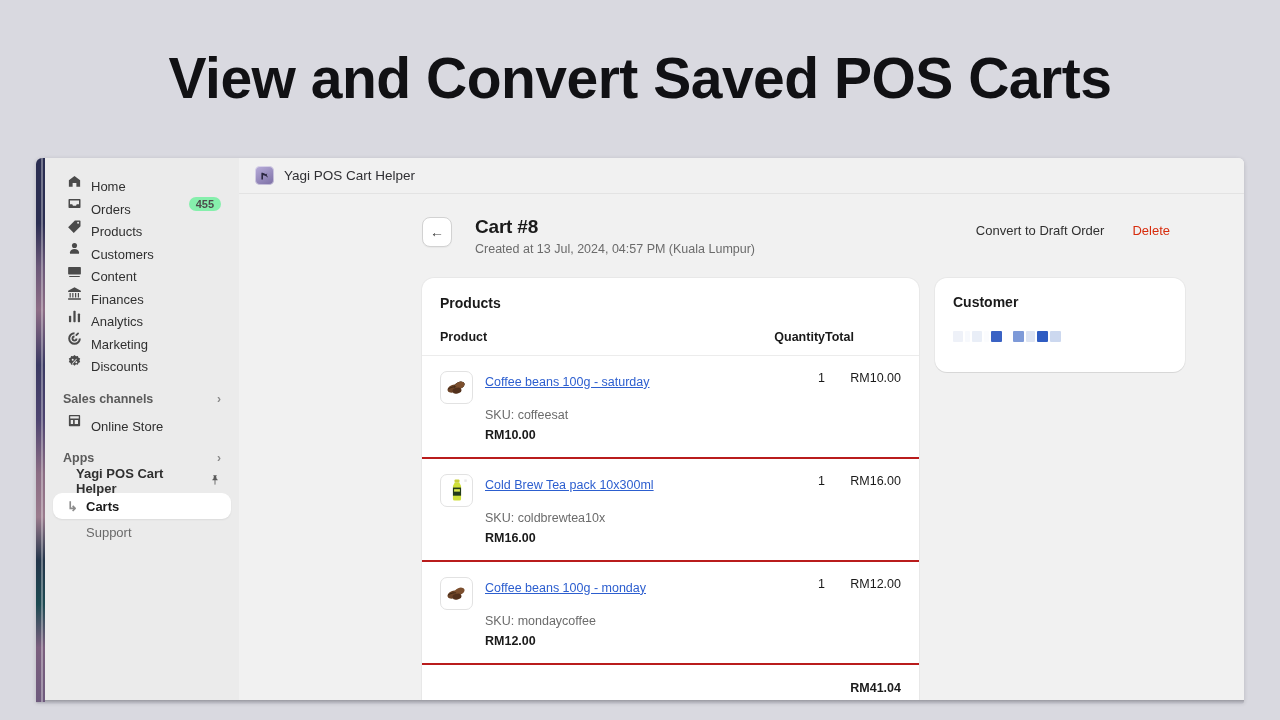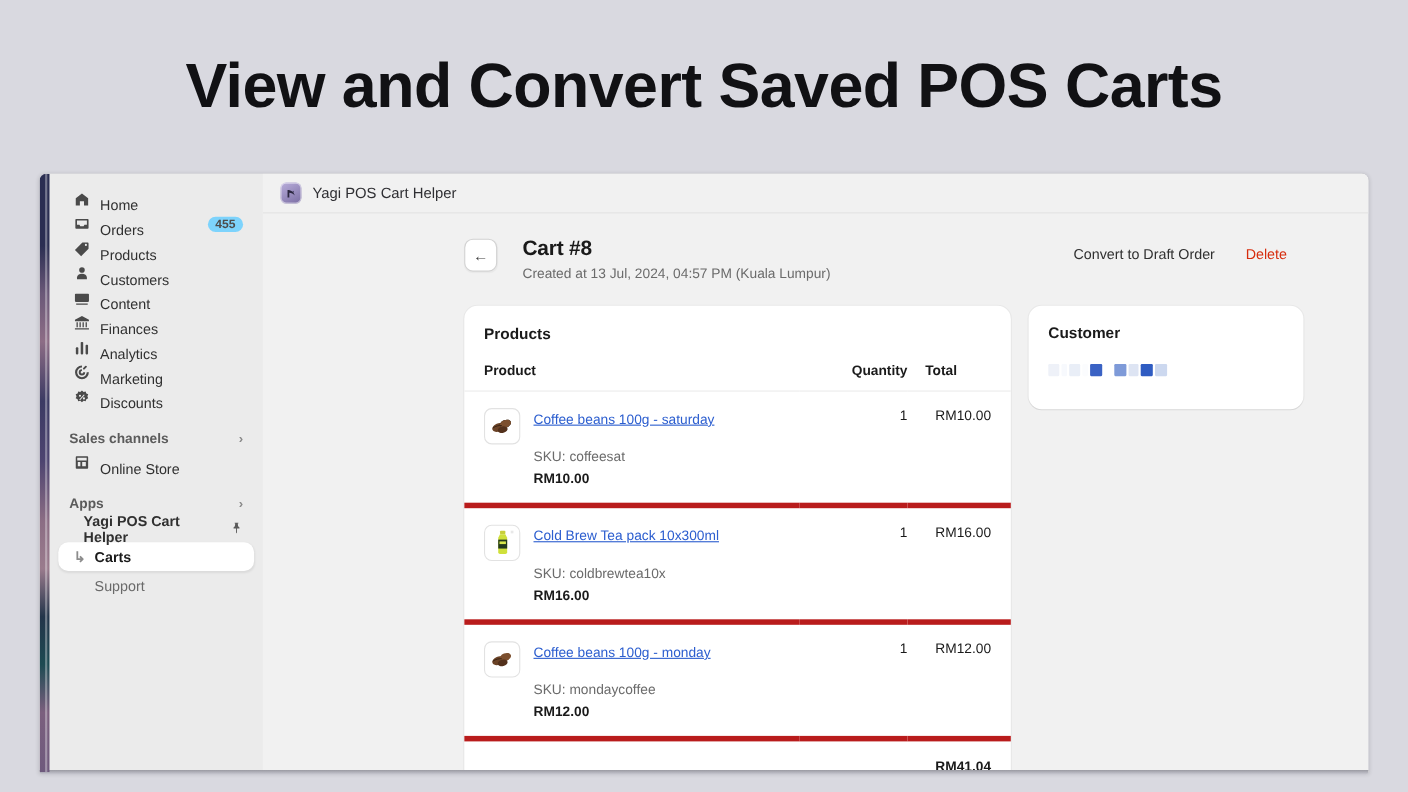--- a/index.html
+++ b/index.html
@@ -65,21 +65,21 @@
     padding: 0 10px 0 14px;
     margin: 0 8px;
     border-radius: 7px;
     gap: 9px;
     cursor: pointer;
   }
   .nav-item .ico { width: 15px; height: 15px; display:flex; align-items:center; justify-content:center; flex: 0 0 15px; color:#4a4a4a;}
   .nav-item .ico svg { width: 15px; height: 15px; display:block; fill:#4a4a4a; }
   .nav-label { flex: 1; white-space: nowrap; font-weight: 500; margin-top: 11px; }
   .badge {
-    background: #7dd3fc; color: #4c4c4c;
+    background: #86efac; color: #4c4c4c;
     font-size: 11px; font-weight: 600;
     border-radius: 8px; padding: 1px 7px;
   }
   .section-head {
     display:flex; align-items:flex-end; justify-content:space-between;
     padding: 0 18px 0 18px;
     margin-top: 19px; margin-bottom: 4px;
     font-size: 12.5px; font-weight: 600; color: #5b5b5b;
     cursor: pointer;
   }
@@ -147,23 +147,23 @@
   .card-main .card-title { padding: 17px 18px 0 18px; }
 
   table { width:100%; border-collapse: collapse; }
   thead th {
     font-size: 12.5px; font-weight: 700; color:#1a1a1a;
     padding: 19px 0 11px 0; text-align:left;
     border-bottom: 1px solid #ececec;
   }
   thead th.c-prod { padding-left: 18px; }
   thead th.c-qty { text-align:right; width: 98px; }
-  thead th.c-tot { text-align:center; width: 94px; padding-right: 33px; }
-
-  tbody td { border-bottom: 5px solid #b91c1c; vertical-align: top; padding-top: 15px; padding-bottom: 15px;}
+  thead th.c-tot { text-align:left; width: 94px; padding-right: 33px; }
+
+  tbody td { border-bottom: 2px solid #b91c1c; vertical-align: top; padding-top: 15px; padding-bottom: 15px;}
   tbody td.c-prod { padding-left: 18px; }
   tbody td.c-qty { text-align:right; font-size: 12.5px; color:#1a1a1a; }
   tbody td.c-tot { text-align:right; font-size: 12.5px; color:#1a1a1a; padding-right: 18px; }
 
   .prod-cell { display:flex; gap: 12px; }
   .thumb {
     width: 33px; height: 33px; flex:0 0 33px;
     border-radius: 7px; border:1px solid #e2e2e2; background:#fff;
     display:flex; align-items:center; justify-content:center; overflow:hidden;
   }

